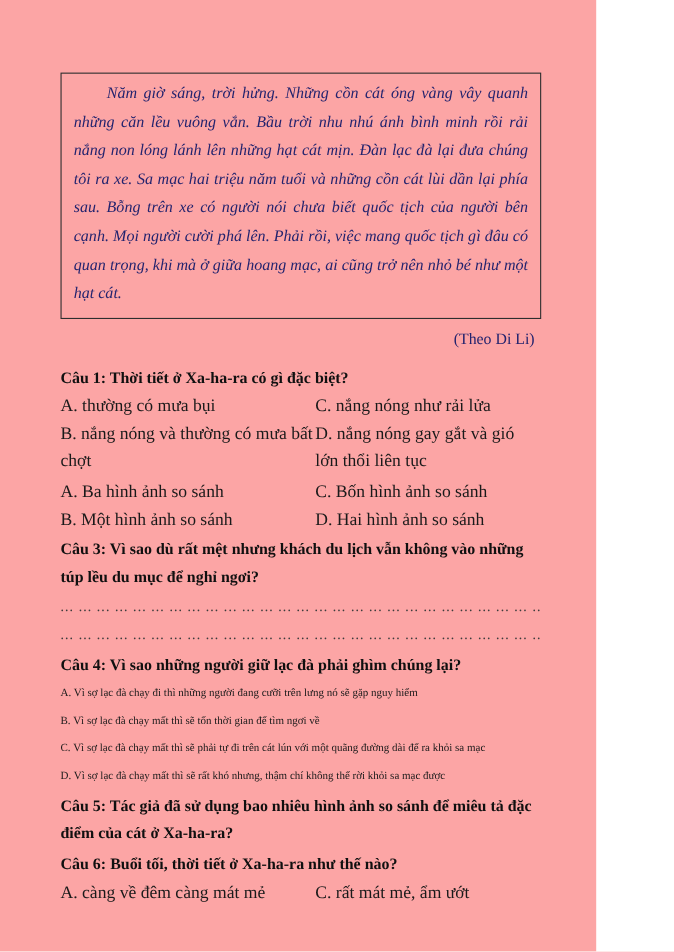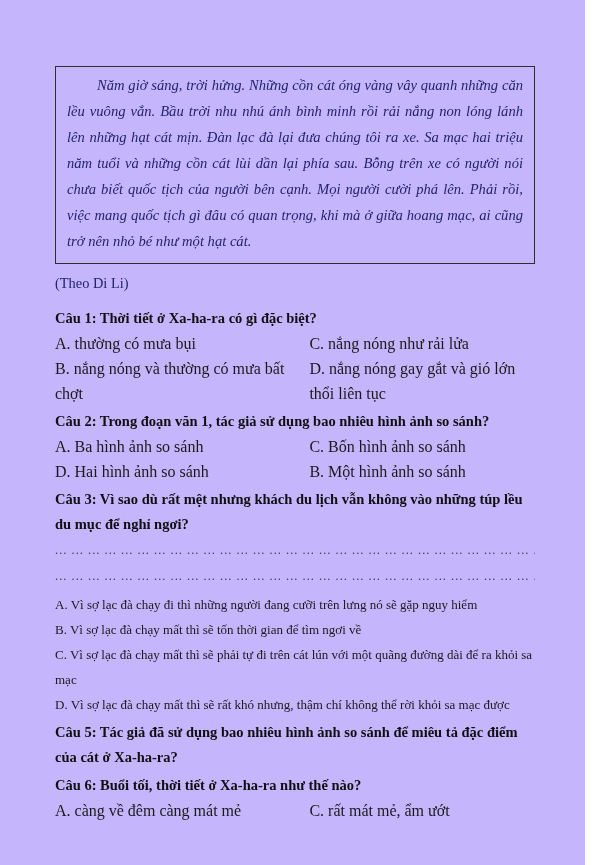--- a/index.html
+++ b/index.html
@@ -1,45 +1,45 @@
 <!DOCTYPE html>
 <html><head>
 <meta charset="utf-8">
 <style>
   html, body {
     margin: 0;
     padding: 0;
     background: #ffffff;
   }
   .page {
-    width: 585px;
+    width: 542px;
     height: 865px;
     box-sizing: border-box;
-    background: #c4b5fd;
+    background: #fca5a5;
     font-family: "Liberation Serif", "DejaVu Serif", serif;
     color: #161616;
     padding: 66px 50px 16px 55px;
     overflow: hidden;
   }
   .passage-box {
     border: 1px solid #2e2e2e;
     padding: 5px 11px 9px 11px;
     box-sizing: border-box;
   }
   .passage {
     margin: 0;
     font-style: italic;
     font-size: 14.6px;
     line-height: 26px;
     text-align: justify;
     text-indent: 30px;
     color: #23236e;
   }
   .attribution {
-    text-align: left;
+    text-align: right;
     font-size: 14.4px;
     line-height: 25px;
     margin: 7px 6px 10px 0;
     color: #23236e;
   }
   .question {
     margin: 0 0 3px 0;
   }
   .q-title {
     margin: 3px 0 0 0;
@@ -49,21 +49,21 @@
     color: #101010;
   }
   .opts-grid {
     display: grid;
     grid-template-columns: 53% 47%;
     font-size: 16px;
     line-height: 25px;
     color: #1a1a1a;
   }
   .opts-list {
-    font-size: 13px;
+    font-size: 10px;
     line-height: 25px;
     color: #1a1a1a;
   }
   .opts-list .opt {
     display: block;
   }
   .dots-line {
     font-size: 12.5px;
     line-height: 26px;
     color: #3c3c3c;
@@ -87,36 +87,36 @@
     <p class="q-title">Câu 1: Thời tiết ở Xa-ha-ra có gì đặc biệt?</p>
     <div class="opts-grid">
       <span class="opt">A. thường có mưa bụi</span>
       <span class="opt">C. nắng nóng như rải lửa</span>
       <span class="opt">B. nắng nóng và thường có mưa bất chợt</span>
       <span class="opt">D. nắng nóng gay gắt và gió lớn thổi liên tục</span>
     </div>
   </section>
 
   <section class="question">
-    <p class="q-title">Câu 2: Trong đoạn văn 1, tác giả sử dụng bao nhiêu hình ảnh so sánh?</p>
     <div class="opts-grid">
       <span class="opt">A. Ba hình ảnh so sánh</span>
       <span class="opt">C. Bốn hình ảnh so sánh</span>
+      <span class="opt">B. Một hình ảnh so sánh</span>
       <span class="opt">D. Hai hình ảnh so sánh</span>
-      <span class="opt">B. Một hình ảnh so sánh</span>
     </div>
   </section>
 
   <section class="question">
     <p class="q-title">Câu 3: Vì sao dù rất mệt nhưng khách du lịch vẫn không vào những túp lều du mục để nghỉ ngơi?</p>
     <div class="dots-line">... ... ... ... ... ... ... ... ... ... ... ... ... ... ... ... ... ... ... ... ... ... ... ... ... ... ... ... ... ... ... ... ... ... ... ... ... ... ... ... ... ...</div>
     <div class="dots-line">... ... ... ... ... ... ... ... ... ... ... ... ... ... ... ... ... ... ... ... ... ... ... ... ... ... ... ... ... ... ... ... ... ... ... ... ... ... ... ... ... ...</div>
   </section>
 
   <section class="question">
+    <p class="q-title">Câu 4: Vì sao những người giữ lạc đà phải ghìm chúng lại?</p>
     <div class="opts-list">
       <span class="opt">A. Vì sợ lạc đà chạy đi thì những người đang cưỡi trên lưng nó sẽ gặp nguy hiểm</span>
       <span class="opt">B. Vì sợ lạc đà chạy mất thì sẽ tốn thời gian để tìm ngơi về</span>
       <span class="opt">C. Vì sợ lạc đà chạy mất thì sẽ phải tự đi trên cát lún với một quãng đường dài để ra khỏi sa mạc</span>
       <span class="opt">D. Vì sợ lạc đà chạy mất thì sẽ rất khó nhưng, thậm chí không thể rời khỏi sa mạc được</span>
     </div>
   </section>
 
   <section class="question">
     <p class="q-title">Câu 5: Tác giả đã sử dụng bao nhiêu hình ảnh so sánh để miêu tả đặc điểm của cát ở Xa-ha-ra?</p>

